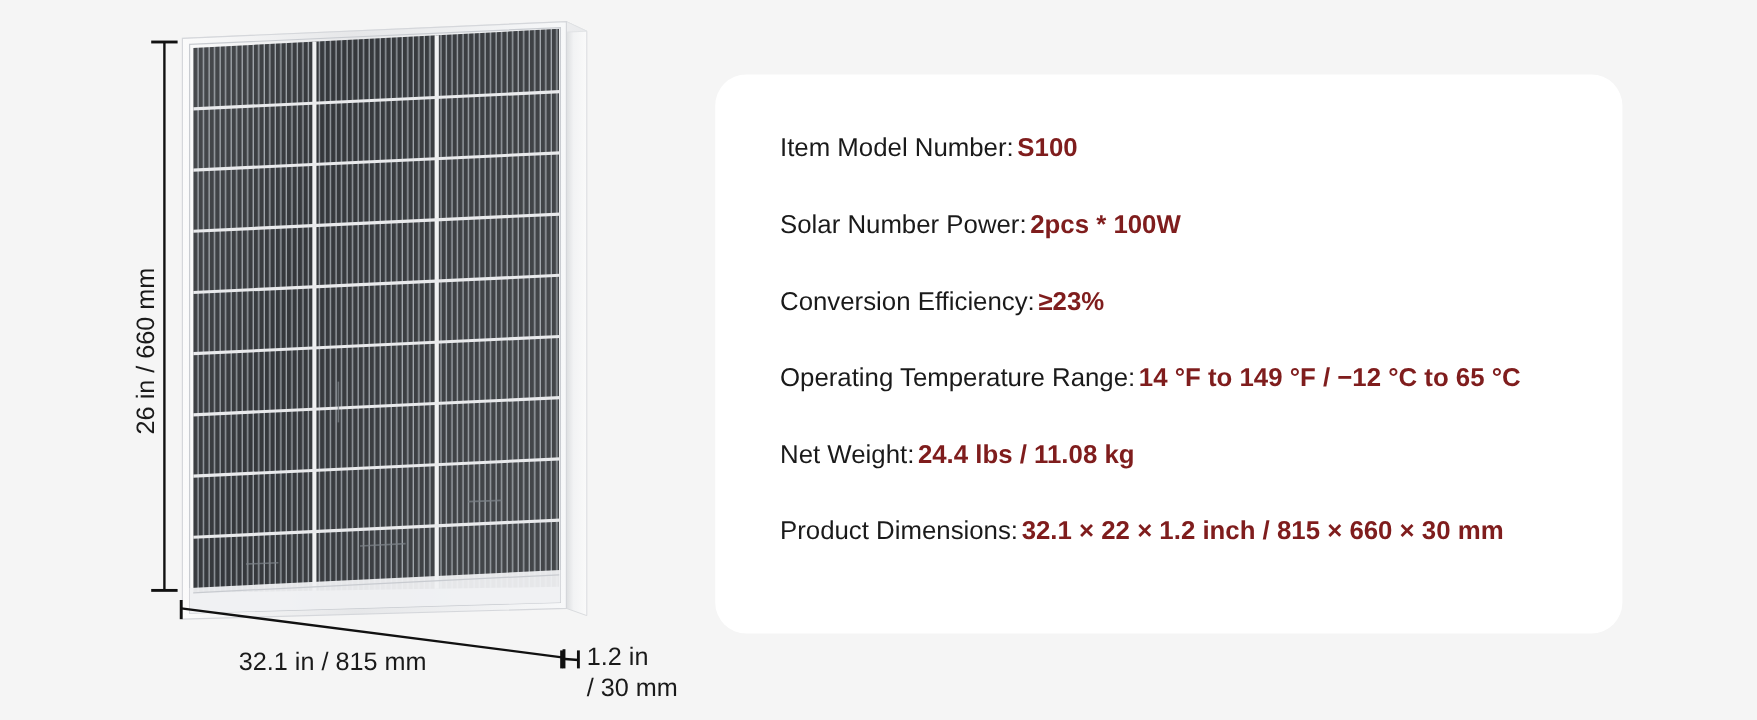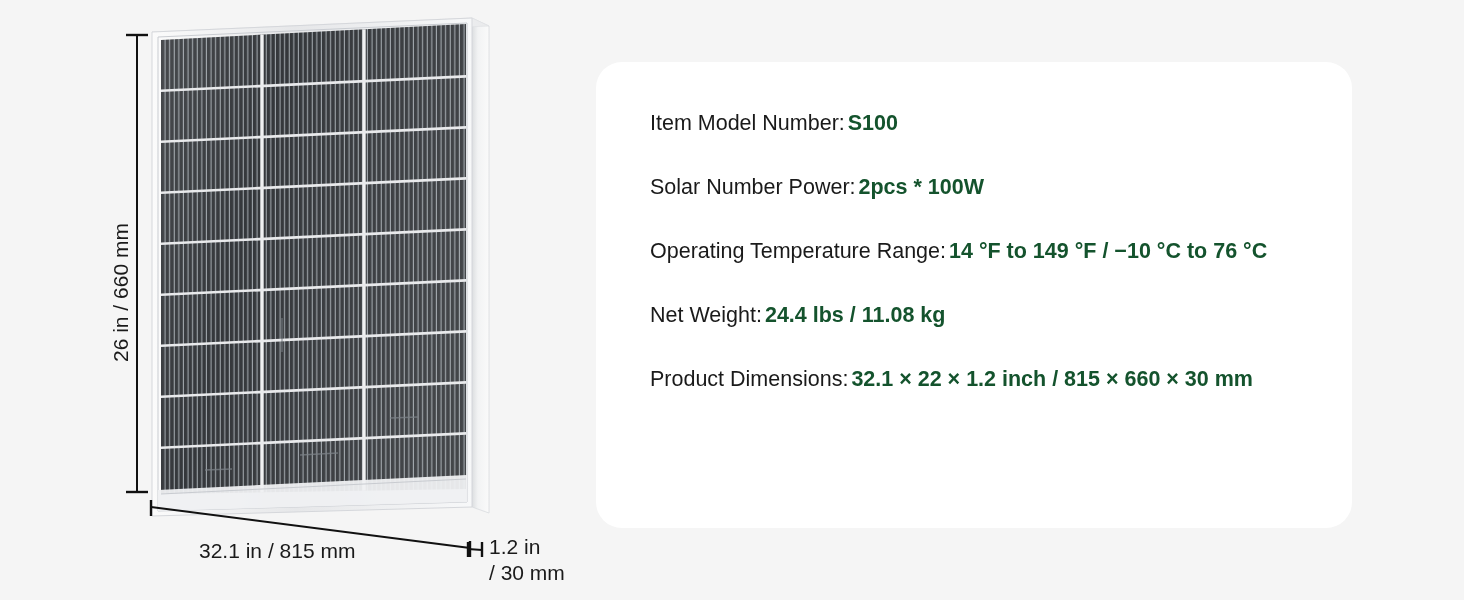--- a/index.html
+++ b/index.html
@@ -59,21 +59,21 @@
     margin-bottom: 37px;
   }
   .spec-row:last-child { margin-bottom: 0; }
   .spec-label {
     font-weight: 400;
     color: #1a1a1a;
     text-align: center;
   }
   .spec-value {
     font-weight: 700;
-    color: #14532d;
+    color: #7f1d1d;
     margin-left: 3px;
   }
 </style>
 </head>
 <body>
 
 <div id="product-figure">
   <svg id="figure-svg" width="600" height="600" viewBox="0 0 600 600">
     <defs>
 
@@ -169,17 +169,18 @@
     </g>
     <text class="dim-label" x="489" y="554">1.2 in</text>
     <text class="dim-label" x="489" y="580">/ 30 mm</text>
   </svg>
 </div>
 
 <div id="spec-card">
   <div id="spec-list">
       <div class="spec-row"><span class="spec-label">Item Model Number:</span><span class="spec-value">S100</span></div>
       <div class="spec-row"><span class="spec-label">Solar Number Power:</span><span class="spec-value">2pcs * 100W</span></div>
-      <div class="spec-row"><span class="spec-label">Operating Temperature Range:</span><span class="spec-value">14 °F to 149 °F  / −10 °C to 76 °C</span></div>
+      <div class="spec-row"><span class="spec-label">Conversion Efficiency:</span><span class="spec-value">≥23%</span></div>
+      <div class="spec-row"><span class="spec-label">Operating Temperature Range:</span><span class="spec-value">14 °F to 149 °F  / −12 °C to 65 °C</span></div>
       <div class="spec-row"><span class="spec-label">Net Weight:</span><span class="spec-value">24.4 lbs / 11.08 kg</span></div>
       <div class="spec-row"><span class="spec-label">Product Dimensions:</span><span class="spec-value">32.1 × 22 × 1.2 inch / 815 × 660 × 30 mm</span></div>
     </div>
 </div>
 
 </body></html>

